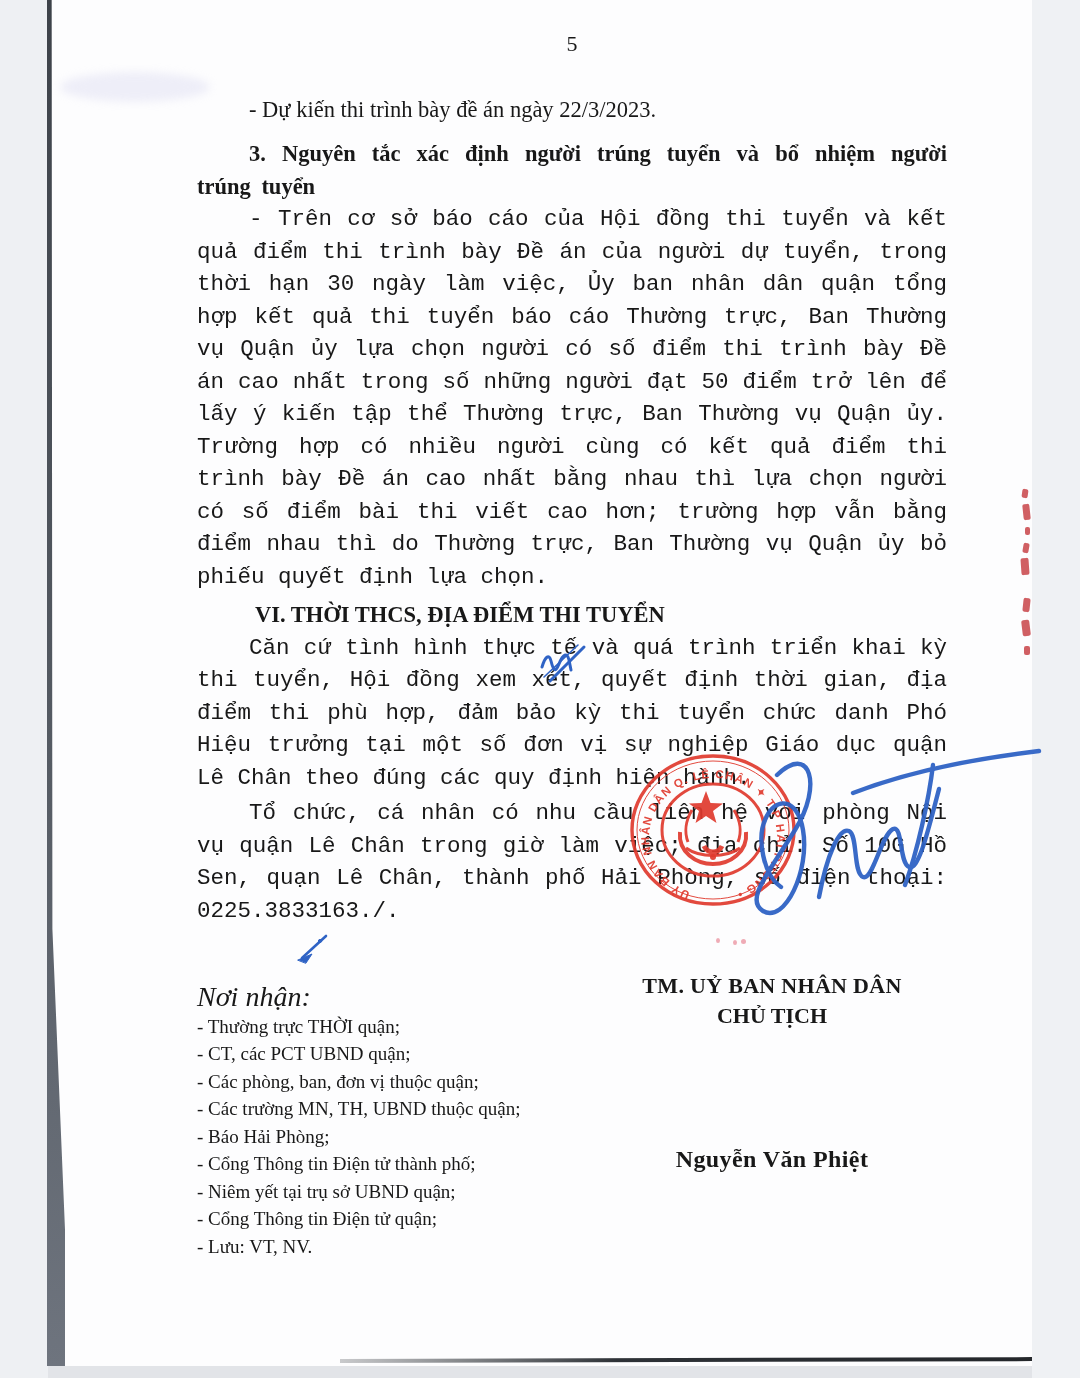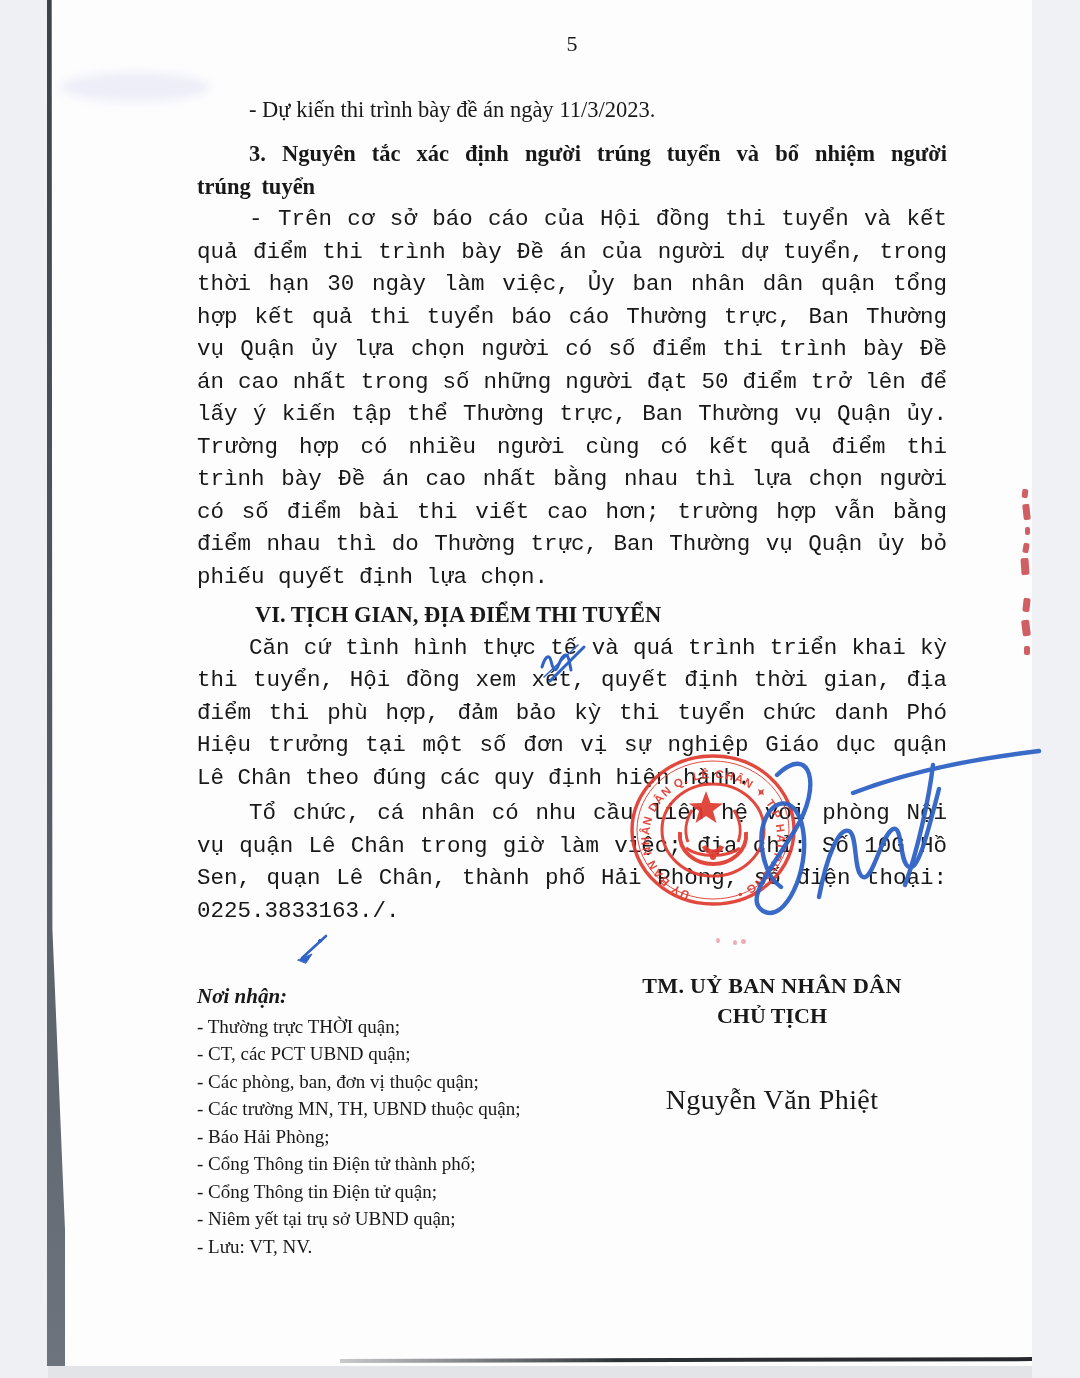--- a/index.html
+++ b/index.html
@@ -39,59 +39,59 @@
     font-size:22.5px;line-height:32.5px;
   }
   .page-num{margin-top:28px;text-align:center;font-size:22px;}
   .intro-line{margin-top:33px;text-indent:52px;}
   .h-bold{font-weight:bold;text-align:justify;text-indent:52px;word-spacing:5px;margin-top:12px;}
   .para{text-align:justify;text-indent:52px;font-family:Liberation Mono, monospace;}
   .h-section{font-weight:bold;text-indent:58px;margin-top:6px;}
   .para2{margin-top:3px;}
   .footer{display:flex;margin-top:44px;}
   .recipients{width:400px;padding-top:12px;font-size:19px;line-height:27.5px;}
-  .recipients-label{font-weight:bold;font-style:italic;font-size:21px;margin-bottom:2px;}
+  .recipients-label{font-weight:normal;font-style:italic;font-size:28px;margin-bottom:2px;}
   .sign-col{width:350px;margin-left:auto;text-align:center;}
   .authority{font-weight:bold;font-size:22px;line-height:30px;letter-spacing:.3px;}
   .title{font-weight:bold;font-size:22px;line-height:30px;}
-  .signer-name{font-weight:normal;font-size:28px;margin-top:53px;letter-spacing:.4px;}
+  .signer-name{font-weight:bold;font-size:24px;margin-top:112px;letter-spacing:.4px;}
   .overlay{position:absolute;pointer-events:none;}
   .red-frag{position:absolute;background:rgba(196,55,60,.8);border-radius:2px;}
   .red-dot{position:absolute;background:rgba(225,90,110,.5);border-radius:50%;}
 </style>
 </head>
 <body>
 
 <div class="page"></div>
 <div class="smudge"></div>
 <div class="edge-left"></div>
 <div class="edge-bottom"></div>
 <div class="edge-bottom-gray"></div>
 <div class="margin-right"></div>
 
 <div class="content">
   <div class="page-num">5</div>
-  <div class="intro-line">- Dự kiến thi trình bày đề án ngày 11/3/2023.</div>
+  <div class="intro-line">- Dự kiến thi trình bày đề án ngày 22/3/2023.</div>
   <div class="h-bold">3. Nguyên tắc xác định người trúng tuyển và bổ nhiệm người trúng tuyển</div>
   <div class="para">- Trên cơ sở báo cáo của Hội đồng thi tuyển và kết quả điểm thi trình bày Đề án của người dự tuyển, trong thời hạn 30 ngày làm việc, Ủy ban nhân dân quận tổng hợp kết quả thi tuyển báo cáo Thường trực, Ban Thường vụ Quận ủy lựa chọn người có số điểm thi trình bày Đề án cao nhất trong số những người đạt 50 điểm trở lên để lấy ý kiến tập thể Thường trực, Ban Thường vụ Quận ủy. Trường hợp có nhiều người cùng có kết quả điểm thi trình bày Đề án cao nhất bằng nhau thì lựa chọn người có số điểm bài thi viết cao hơn; trường hợp vẫn bằng điểm nhau thì do Thường trực, Ban Thường vụ Quận ủy bỏ phiếu quyết định lựa chọn.</div>
-  <div class="h-section">VI. TỊCH GIAN, ĐỊA ĐIỂM THI TUYỂN</div>
+  <div class="h-section">VI. THỜI THCS, ĐỊA ĐIỂM THI TUYỂN</div>
   <div class="para">Căn cứ tình hình thực tế và quá trình triển khai kỳ thi tuyển, Hội đồng xem xét, quyết định thời gian, địa điểm thi phù hợp, đảm bảo kỳ thi tuyển chức danh Phó Hiệu trưởng tại một số đơn vị sự nghiệp Giáo dục quận Lê Chân theo đúng các quy định hiện hành.</div>
   <div class="para para2">Tổ chức, cá nhân có nhu cầu liên hệ với phòng Nội vụ quận Lê Chân trong giờ làm việc; địa chỉ: Số 10G Hồ Sen, quạn Lê Chân, thành phố Hải Phòng, số điện thoại: 0225.3833163./.</div>
 
   <div class="footer">
     <div class="recipients">
       <div class="recipients-label">Nơi nhận:</div>
       <div>- Thường trực THỜI quận;</div>
       <div>- CT, các PCT UBND quận;</div>
       <div>- Các phòng, ban, đơn vị thuộc quận;</div>
       <div>- Các trường MN, TH, UBND thuộc quận;</div>
       <div>- Báo Hải Phòng;</div>
       <div>- Cổng Thông tin Điện tử thành phố;</div>
+      <div>- Niêm yết tại trụ sở UBND quận;</div>
       <div>- Cổng Thông tin Điện tử quận;</div>
-      <div>- Niêm yết tại trụ sở UBND quận;</div>
       <div>- Lưu: VT, NV.</div>
     </div>
     <div class="sign-col">
       <div class="authority">TM. UỶ BAN NHÂN DÂN</div>
       <div class="title">CHỦ TỊCH</div>
       <div class="signer-name">Nguyễn Văn Phiệt</div>
     </div>
   </div>
 </div>
 

